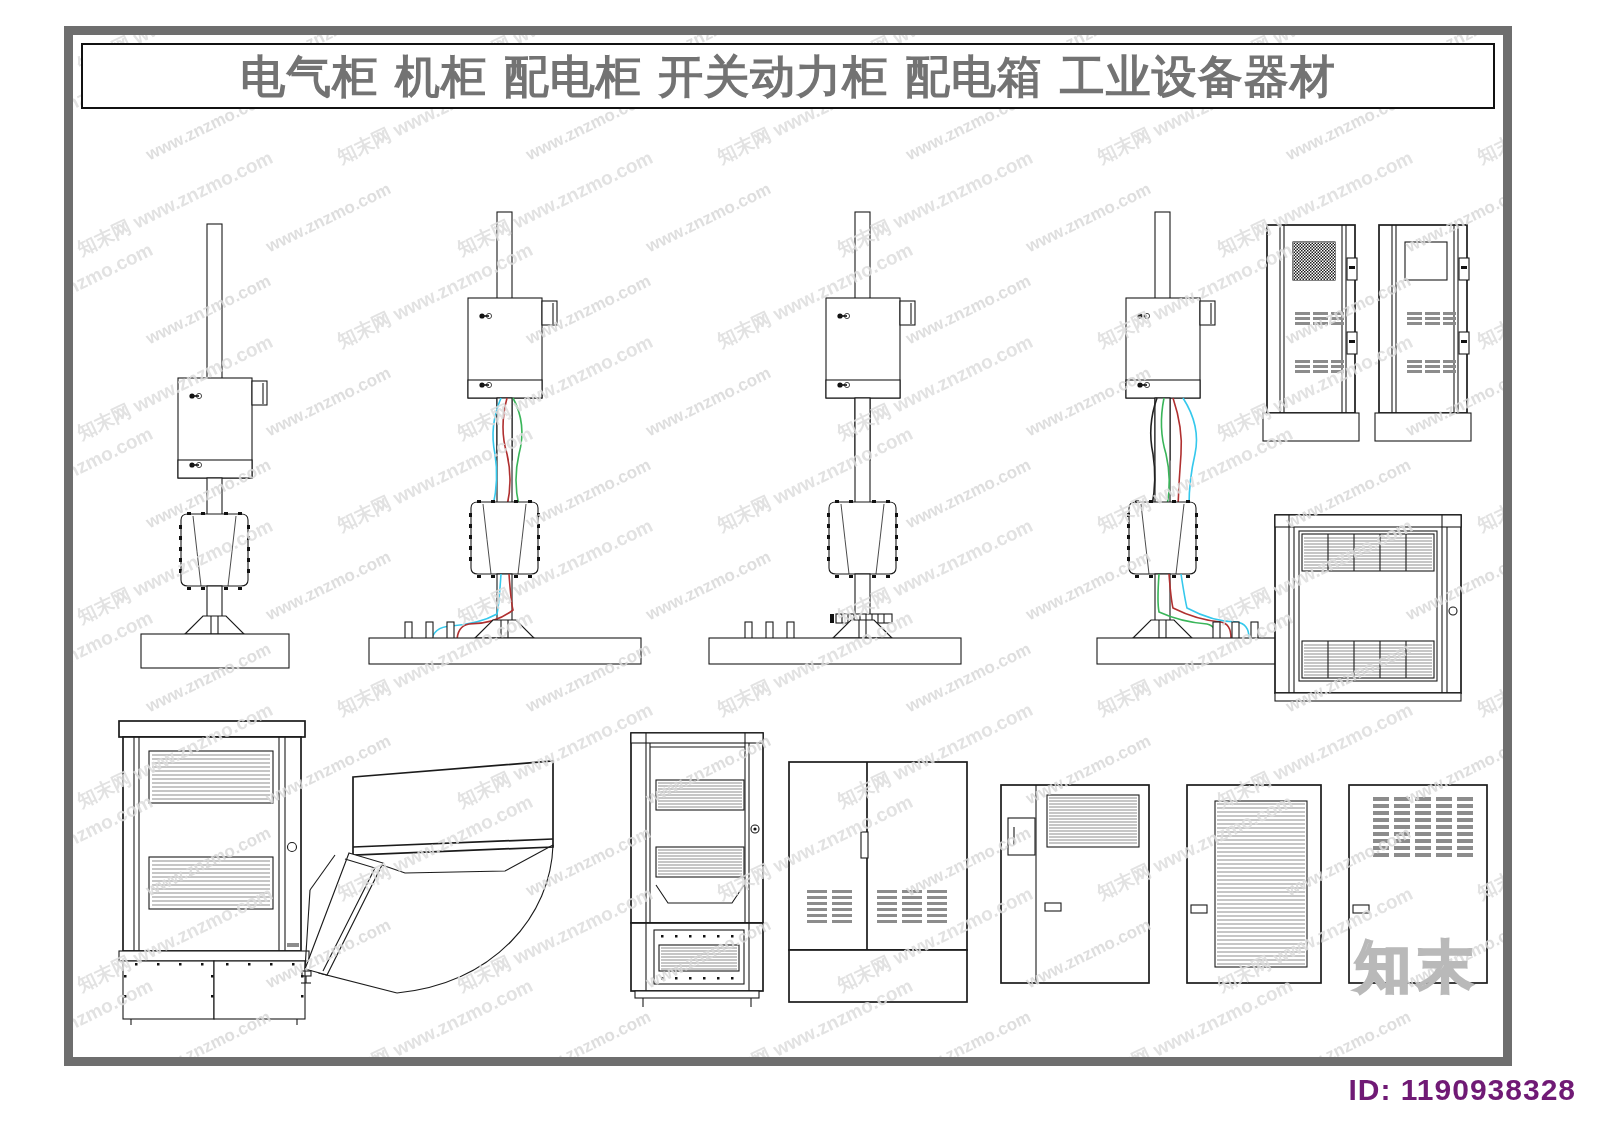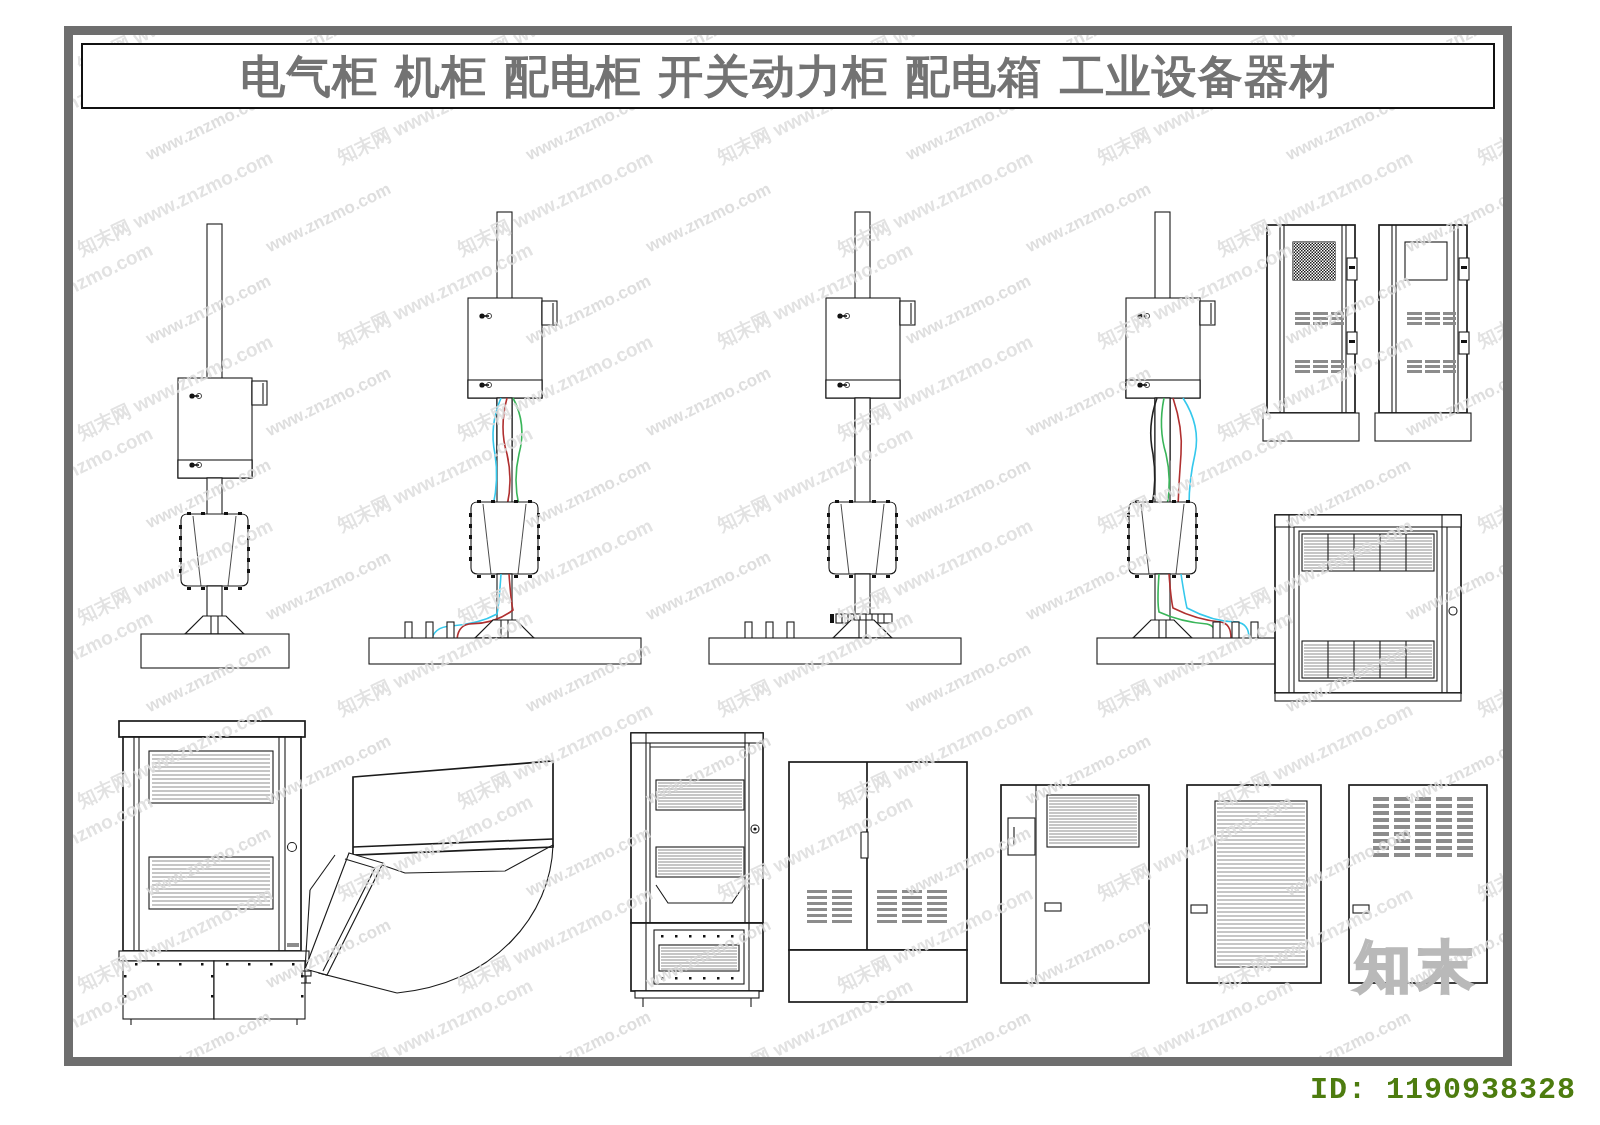--- a/index.html
+++ b/index.html
@@ -38,22 +38,22 @@
 
   
   #logo-wrap{position:absolute;right:24px;bottom:62px;z-index:60;text-align:right;}
   #logo-mark{
     font-family:"DejaVu Sans","Liberation Sans",sans-serif;
     font-size:56px;font-weight:700;letter-spacing:6px;line-height:1;
     color:transparent;-webkit-text-stroke:2.5px #b9b9b9;
   }
   #logo-id{
     position:absolute;right:24px;bottom:18px;z-index:60;
-    font-family:Liberation Mono, monospace;font-size:30px;font-weight:700;
-    color:#4d7c0f;letter-spacing:1px;
+    font-family:Liberation Sans, sans-serif;font-size:30px;font-weight:700;
+    color:#701a75;letter-spacing:1px;
   }
 
   
   .obj{position:absolute;}
   svg.cad{display:block;overflow:visible;}
   .ln{fill:none;stroke:#1b1b1b;stroke-width:1.1;}
   .ln2{fill:none;stroke:#1b1b1b;stroke-width:1.7;}
   .thin{fill:none;stroke:#2a2a2a;stroke-width:.85;}
   .fillw{fill:#ffffff;stroke:#1b1b1b;stroke-width:1.1;}
   .fillw2{fill:#ffffff;stroke:#1b1b1b;stroke-width:1.7;}

